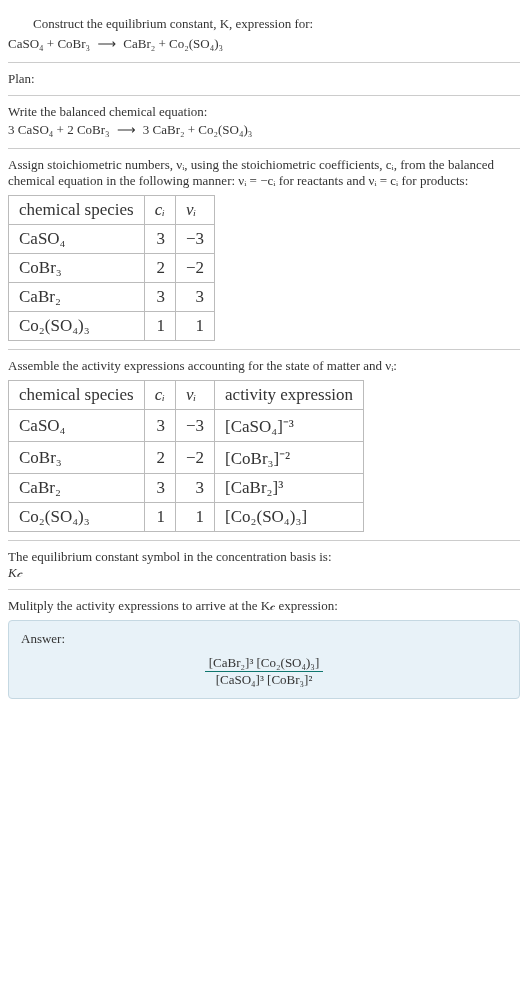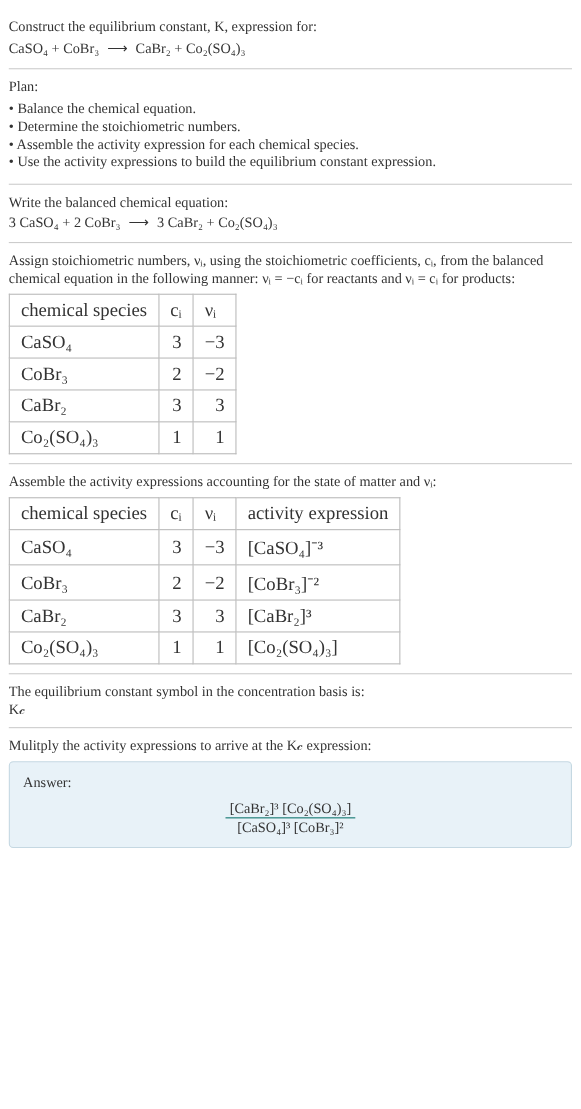--- a/index.html
+++ b/index.html
@@ -14,26 +14,28 @@
   }
   .section {
     border-bottom: 1px solid #ccc;
     padding: 8px 0;
   }
   .section:last-of-type {
     border-bottom: none;
   }
   .prompt {
     margin-bottom: 4px;
+    margin-left: 25px;
   }
   .eq {
     font-family: Georgia, serif;
     margin: 2px 0;
   }
   .italic {
+    font-style: italic;
   }
   ul.bullets {
     margin: 4px 0;
     padding-left: 0;
     list-style: none;
   }
   ul.bullets li::before {
     content: "• ";
   }
   table.data {
@@ -90,26 +92,20 @@
   <div class="prompt">Construct the equilibrium constant, K, expression for:</div>
   <div class="eq">
     <span>CaSO₄ + CoBr₃</span>
     <span class="arrow">⟶</span>
     <span>CaBr₂ + Co₂(SO₄)₃</span>
   </div>
 </div>
 
 <div class="section">
   <div>Plan:</div>
-  <ul class="bullets">
-    <li>Balance the chemical equation.</li>
-    <li>Determine the stoichiometric numbers.</li>
-    <li>Assemble the activity expression for each chemical species.</li>
-    <li>Use the activity expressions to build the equilibrium constant expression.</li>
-  </ul>
 </div>
 
 <div class="section">
   <div>Write the balanced chemical equation:</div>
   <div class="eq">
     <span>3 CaSO₄ + 2 CoBr₃</span>
     <span class="arrow">⟶</span>
     <span>3 CaBr₂ + Co₂(SO₄)₃</span>
   </div>
 </div>

